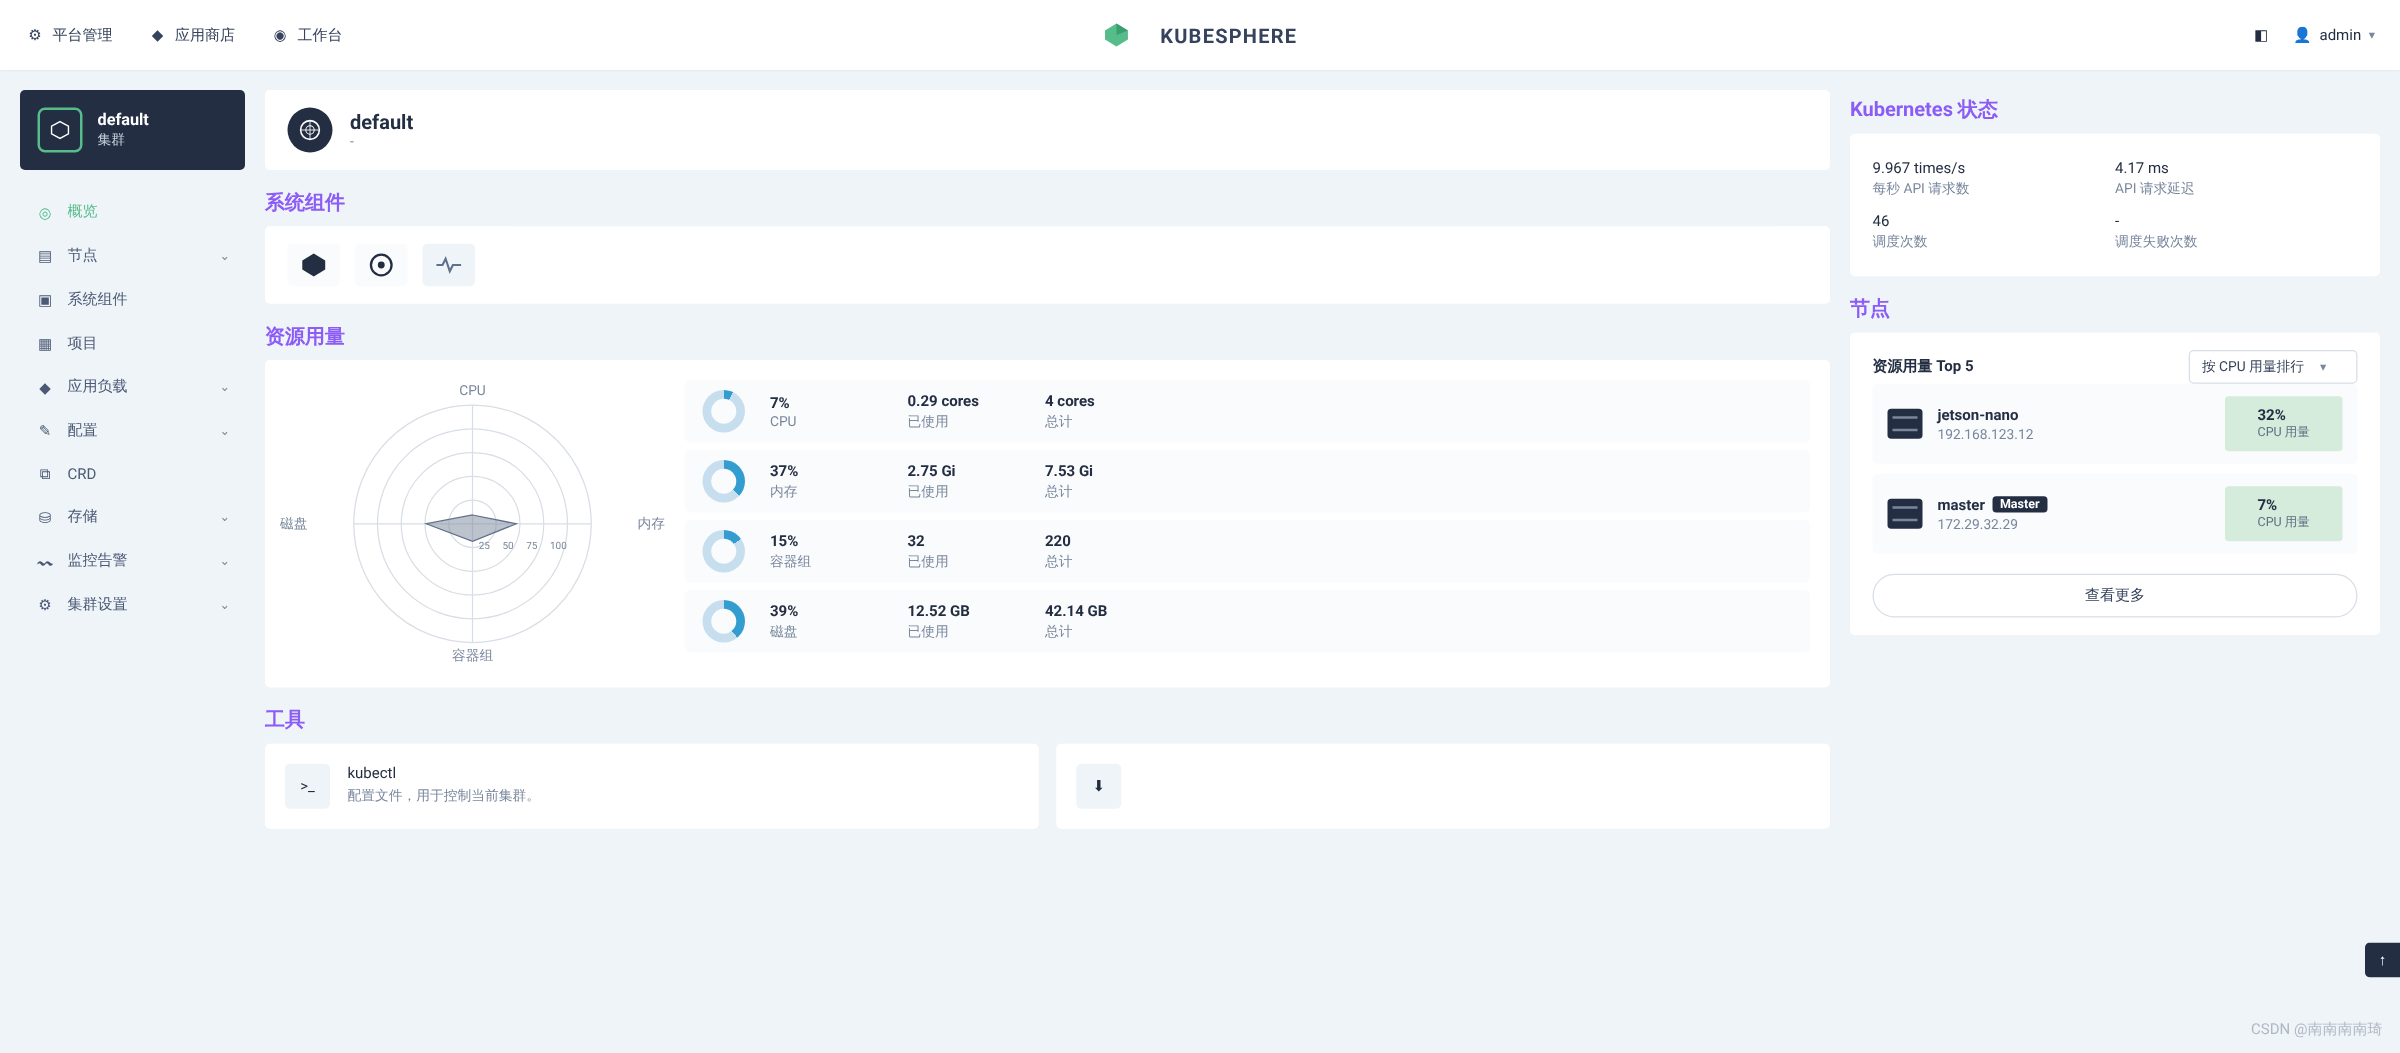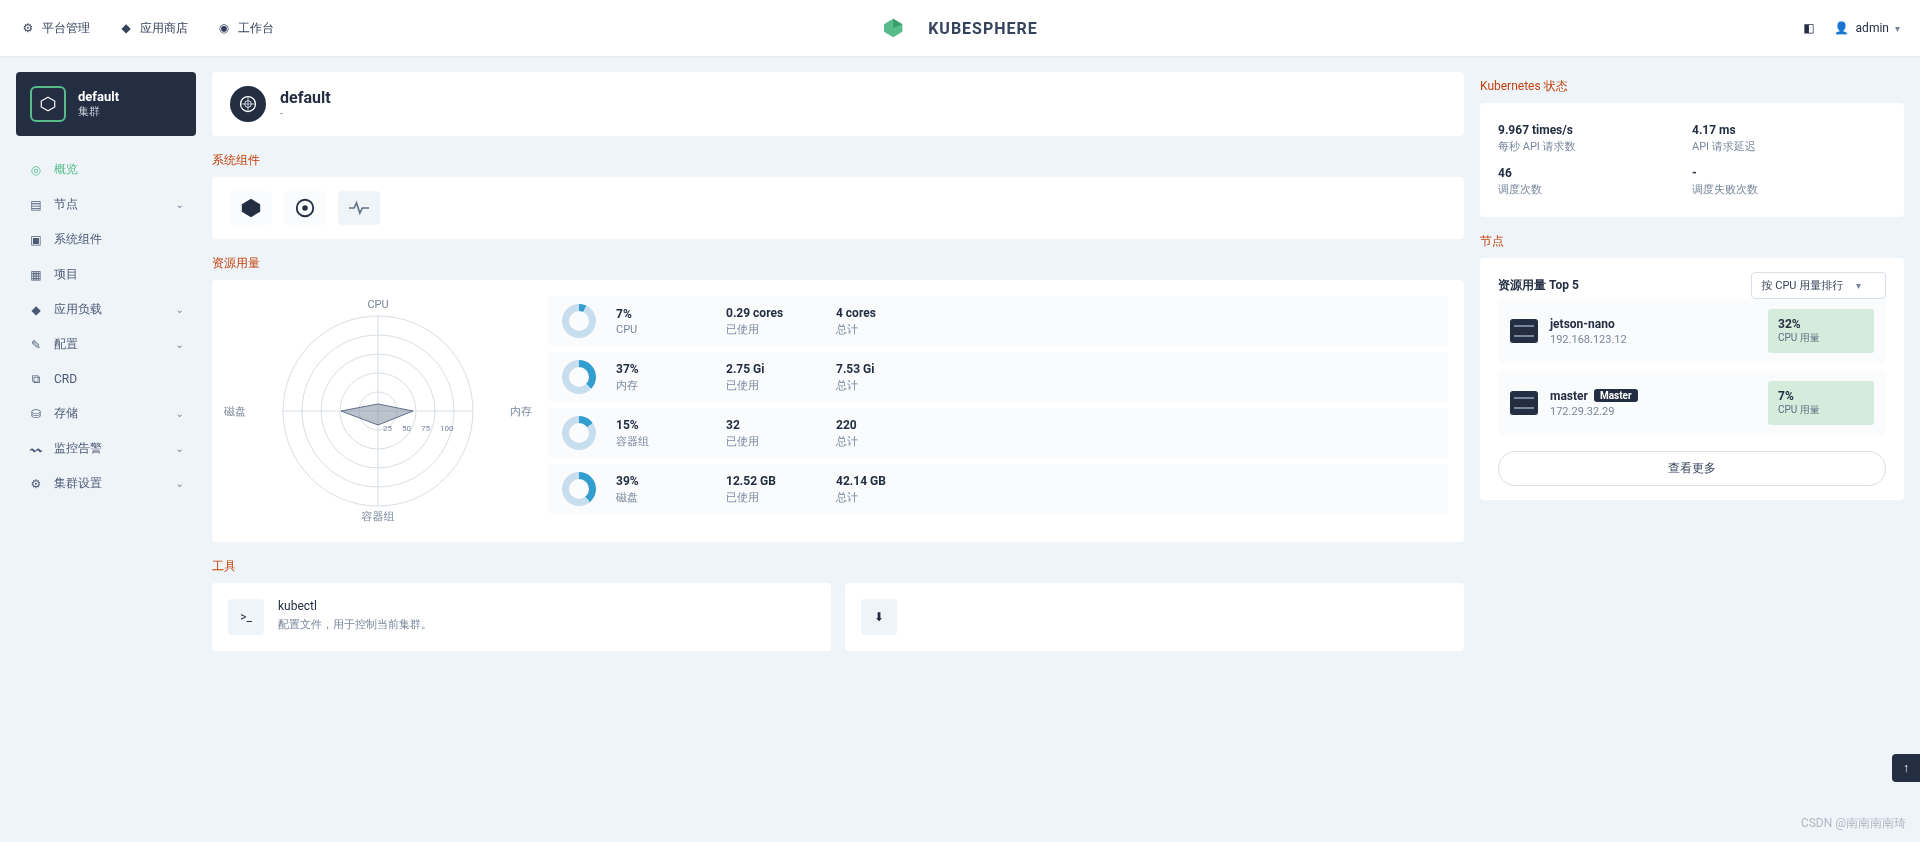--- a/index.html
+++ b/index.html
@@ -20,21 +20,21 @@
 .nav-item-left{display:flex;align-items:center;gap:10px}
 .nav-item.active{color:#55bc8a}
 .nav-icon{width:16px;height:16px;display:inline-flex;align-items:center;justify-content:center}
 .main{flex:1;display:flex;gap:16px}
 .main-left{flex:1;min-width:0}
 .main-right{width:424px}
 .header-card{background:#fff;border-radius:4px;padding:14px 18px;display:flex;align-items:center;gap:14px;margin-bottom:16px}
 .header-icon{width:36px;height:36px;border-radius:50%;background:#242e42;display:flex;align-items:center;justify-content:center;color:#fff}
 .header-title{font-weight:700;font-size:16px}
 .header-sub{color:#79879c;font-size:11px}
-.section-title{font-size:12px;font-weight:400;margin:6px 0 8px;color:#c2410c}
+.section-title{font-size:16px;font-weight:700;margin:6px 0 8px;color:#8b5cf6}
 .card{background:#fff;border-radius:4px;padding:14px 18px;margin-bottom:16px}
 .sys-comps{display:flex;gap:12px}
 .comp-box{width:42px;height:34px;border-radius:4px;display:flex;align-items:center;justify-content:center;background:#f9fbfd}
 .comp-box.monitoring{background:#eff4f9}
 .resource-card{background:#fff;border-radius:4px;padding:16px;display:flex;gap:20px;margin-bottom:16px}
 .radar-area{width:300px;position:relative;display:flex;align-items:center;justify-content:center}
 .metrics-area{flex:1;display:flex;flex-direction:column;gap:6px}
 .metric-row{background:#f9fbfd;border-radius:4px;padding:8px 14px;display:flex;align-items:center;gap:20px}
 .donut{width:34px;height:34px;border-radius:50%;background:conic-gradient(#329dce var(--pct),#c7deef 0);position:relative;flex-shrink:0}
 .donut::after{content:"";position:absolute;inset:7px;background:#f9fbfd;border-radius:50%}
@@ -42,35 +42,35 @@
 .metric-col .val{font-weight:700;font-size:12px;color:#242e42}
 .metric-col .lbl{font-size:11px;color:#79879c}
 .tools-grid{display:flex;gap:14px}
 .tool-card{flex:1;background:#fff;border-radius:4px;padding:16px;display:flex;gap:14px;align-items:flex-start}
 .tool-icon{width:36px;height:36px;background:#eff4f9;border-radius:4px;display:flex;align-items:center;justify-content:center}
 .tool-title{font-weight:400;font-size:12px;margin-bottom:4px}
 .tool-desc{font-size:11px;color:#79879c}
 .kstatus{background:#fff;border-radius:4px;padding:14px 18px;margin-bottom:16px}
 .kstatus-grid{display:flex;flex-wrap:wrap}
 .kstat{width:50%;padding:6px 0}
-.kstat .val{font-weight:700;font-size:12px}
+.kstat .val{font-weight:400;font-size:12px}
 .kstat .lbl{font-size:11px;color:#79879c;margin-top:2px}
 .nodes-card{background:#fff;border-radius:4px;padding:14px 18px}
 .nodes-head{display:flex;justify-content:space-between;align-items:center;margin-bottom:0}
 .sort-select{border:1px solid #d8dee5;border-radius:4px;padding:5px 24px 5px 10px;font-size:11px;background:#fff;cursor:pointer;position:relative;color:#36435c}
 .node-row{background:#f9fbfd;border-radius:4px;padding:10px 12px;display:flex;align-items:center;gap:12px;margin-bottom:8px}
 .node-icon{width:28px;height:24px;background:#242e42;border-radius:3px;flex-shrink:0;position:relative}
 .node-icon::before,.node-icon::after{content:"";position:absolute;left:4px;right:4px;height:2px;background:#79879c}
 .node-icon::before{top:6px}
 .node-icon::after{bottom:6px}
 .node-info{flex:1}
 .node-name{font-weight:700;font-size:12px;display:flex;align-items:center;gap:6px}
 .node-ip{font-size:11px;color:#79879c;margin-top:2px}
 .master-badge{background:#242e42;color:#fff;font-size:10px;padding:1px 6px;border-radius:3px}
-.node-usage{width:106px;background:#d5ebdb;border-radius:3px;padding:8px 10px;text-align:left}
+.node-usage{width:94px;background:#d5ebdb;border-radius:3px;padding:8px 26px;text-align:left}
 .node-usage .val{font-weight:700;font-size:12px}
 .node-usage .lbl{font-size:10px;color:#5e6d82}
 .more-btn{width:100%;border:1px solid #d8dee5;background:#fff;border-radius:18px;padding:8px;font-size:12px;cursor:pointer;margin-top:8px;color:#36435c}
 .chevron{font-size:10px;color:#79879c}
 .watermark{position:fixed;bottom:10px;right:14px;color:#b0b8c4;font-size:12px}
 .radar-label{position:absolute;font-size:11px;color:#79879c}
 .scroll-top{position:fixed;right:0;bottom:60px;width:28px;height:28px;background:#242e42;color:#fff;border-radius:4px 0 0 4px;display:flex;align-items:center;justify-content:center;cursor:pointer}
 svg{display:block}
 </style>
 </head>

